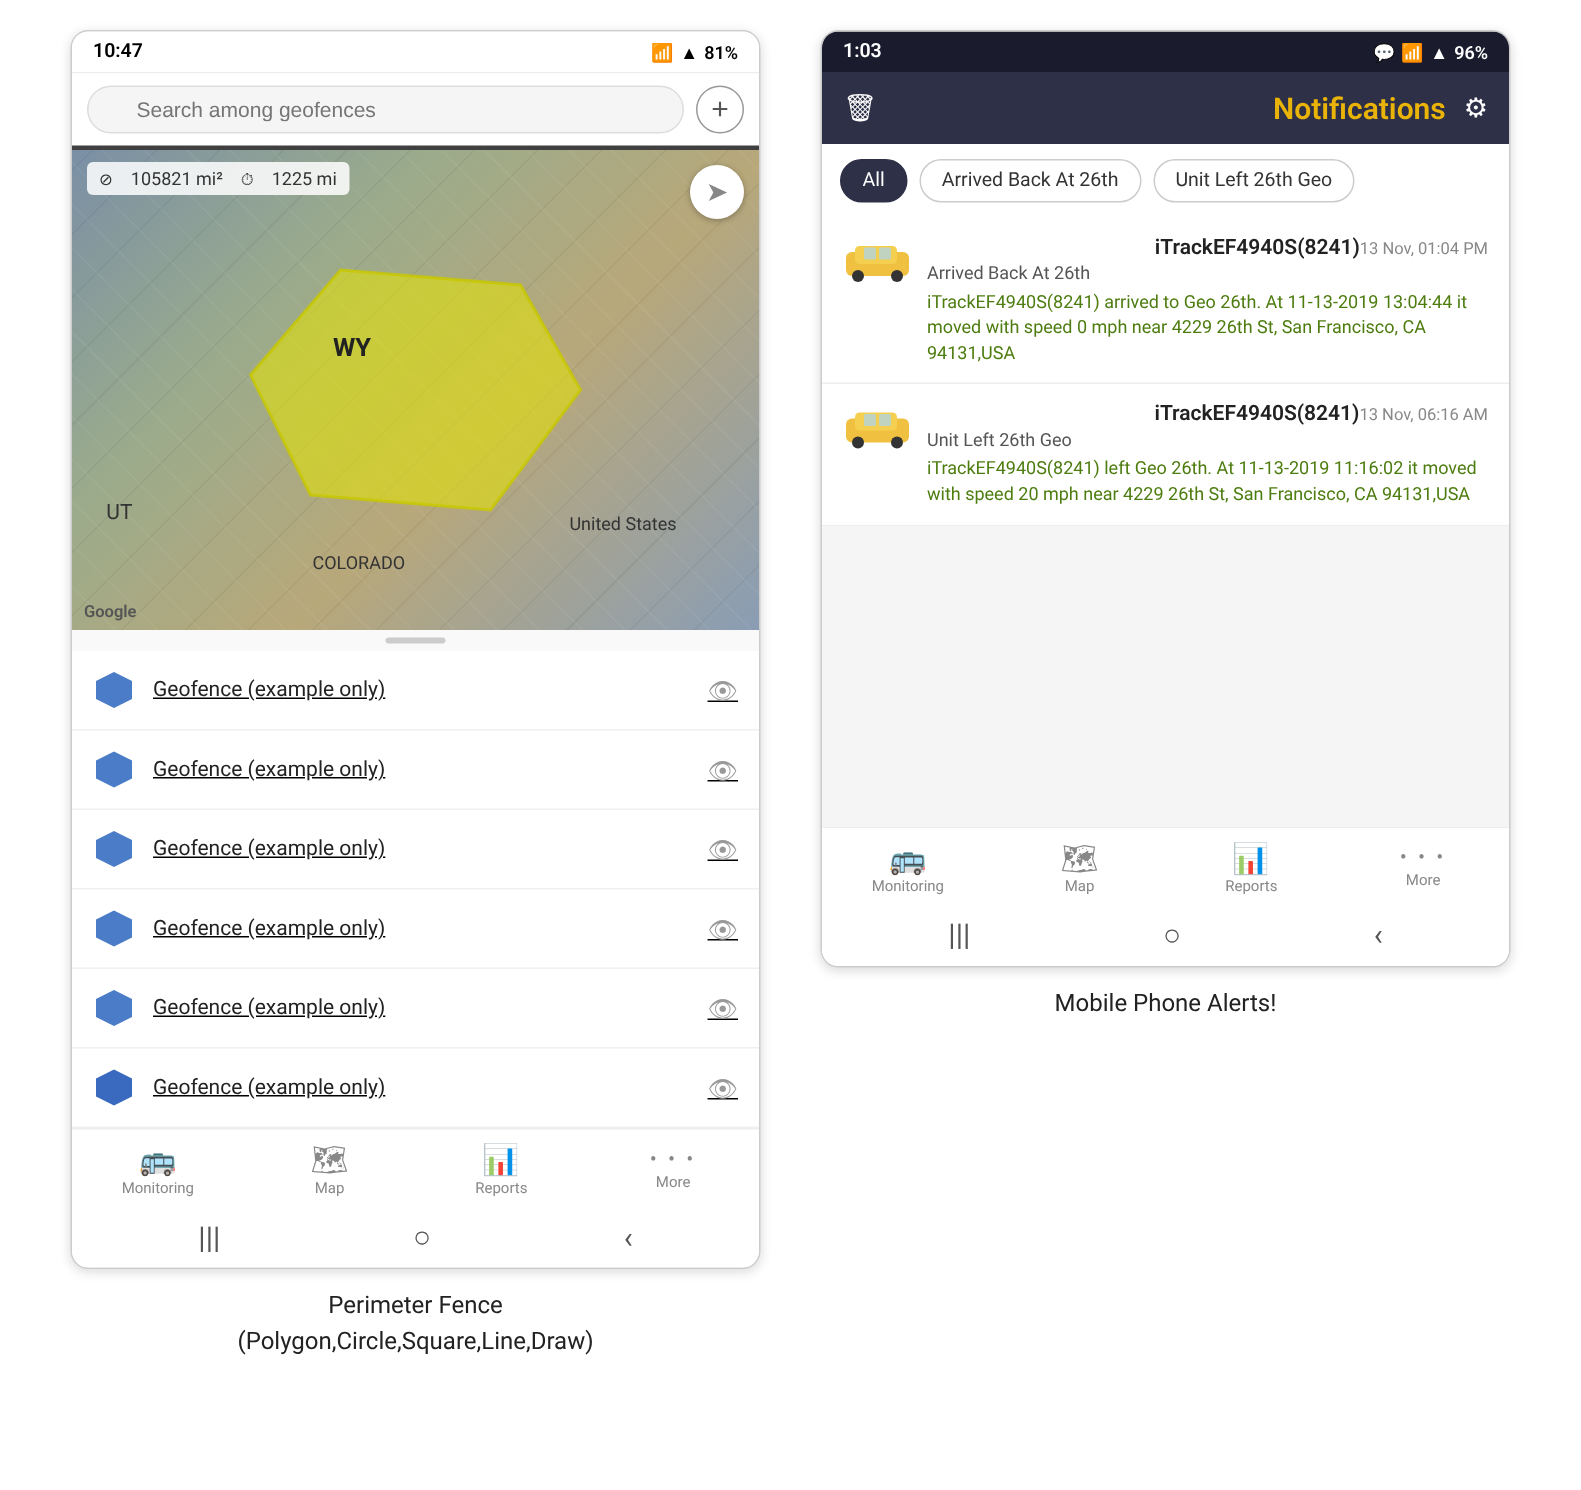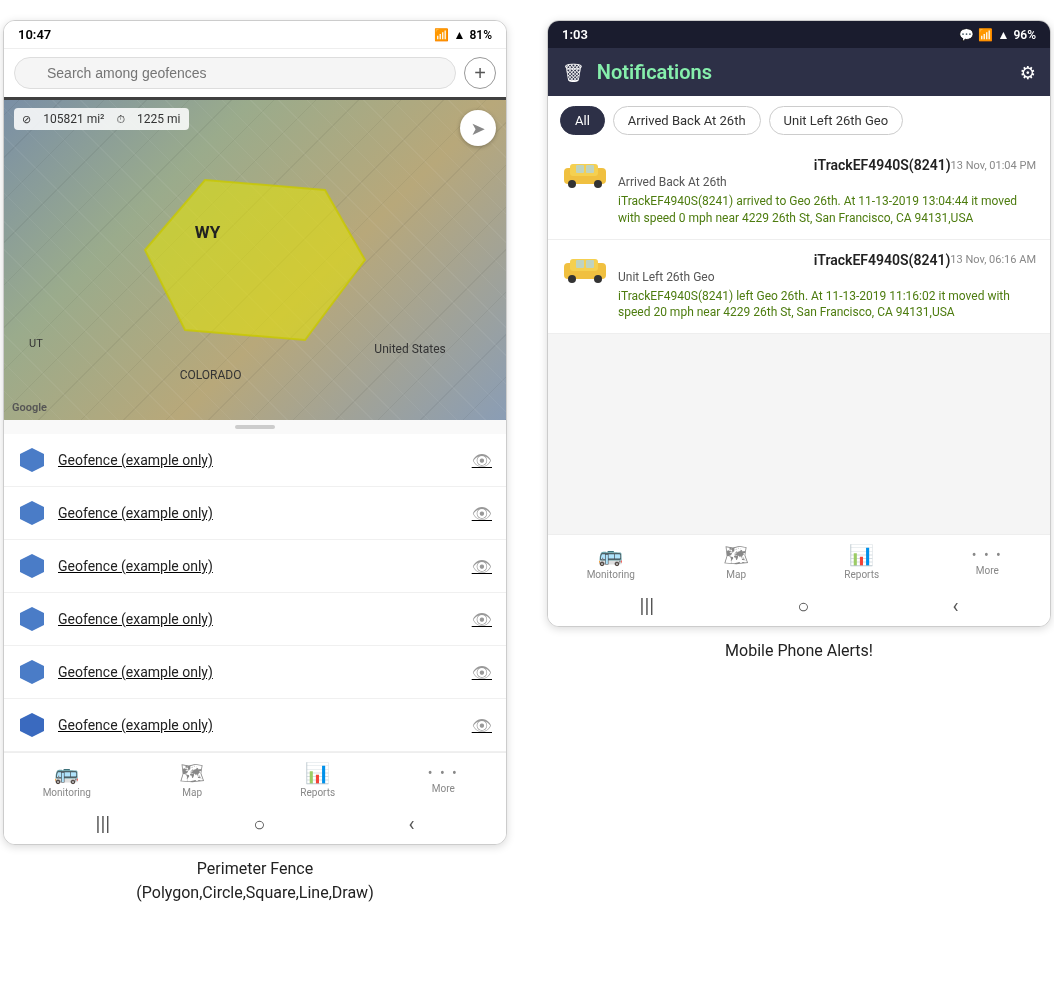--- a/index.html
+++ b/index.html
@@ -25,21 +25,21 @@
     }
 
     .phone-wrapper {
       display: flex;
       flex-direction: column;
       align-items: center;
       gap: 12px;
     }
 
     .phone-frame {
-      width: 504px;
+      width: 460px;
       border-radius: 12px;
       overflow: hidden;
       border: 1px solid #ccc;
       background: #fff;
       box-shadow: 0 2px 8px rgba(0,0,0,0.15);
     }
 
     
     .status-bar {
       background: #1a1a2e;
@@ -190,21 +190,21 @@
       position: absolute;
       bottom: 12%;
       left: 35%;
       font-size: 12px;
       color: #333;
     }
     .map-label-ut {
       position: absolute;
       bottom: 22%;
       left: 5%;
-      font-size: 11px;
+      font-size: 14px;
       color: #333;
     }
     .google-logo {
       position: absolute;
       bottom: 6px;
       left: 8px;
       font-size: 11px;
       color: #555;
       font-weight: 600;
     }
@@ -296,21 +296,22 @@
       background: #2d3047;
       display: flex;
       align-items: center;
       padding: 12px 14px;
       gap: 12px;
     }
     .notif-header-title {
       flex: 1;
       font-size: 20px;
       font-weight: 600;
-      color: #86efac;
+      color: #eab308;
+      text-align: right;
     }
     .notif-header-icon {
       font-size: 18px;
       color: #fff;
     }
 
     .filter-row {
       display: flex;
       gap: 8px;
       padding: 10px 12px;

